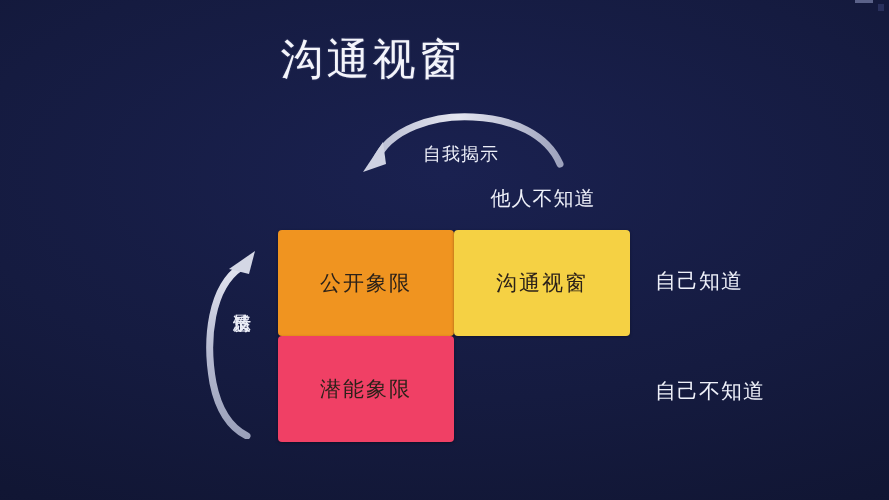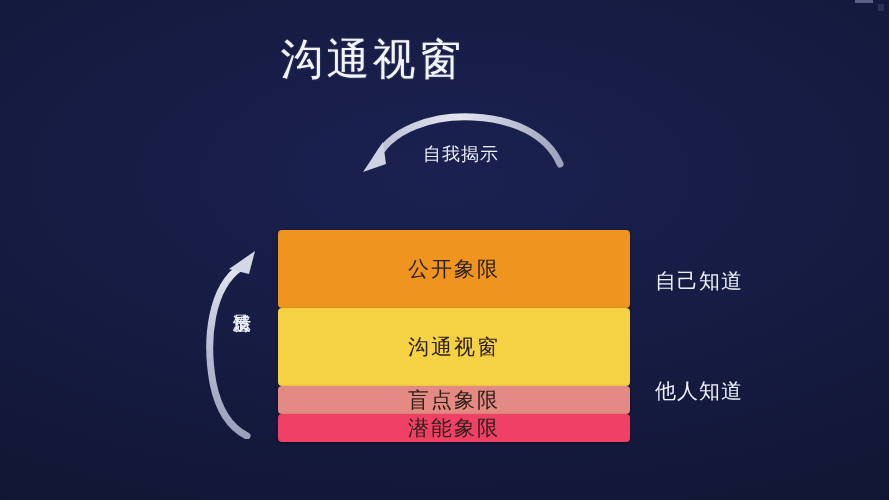--- a/index.html
+++ b/index.html
@@ -128,21 +128,21 @@
   .row-label.r2 { top: 377px; }
 
   
   .grid {
     position: absolute;
     left: 278px;
     top: 230px;
     width: 352px;
     height: 212px;
     display: grid;
-    grid-template-columns: 1fr;
+    grid-template-columns: 1fr 1fr;
     grid-template-rows: 1fr 1fr;
   }
   .cell {
     display: flex;
     align-items: center;
     justify-content: center;
     border-radius: 4px;
     color: #2a2017;
     font-size: 21px;
     letter-spacing: 2px;
@@ -190,32 +190,30 @@
           <stop offset="0.5" stop-color="#b7bbd1"></stop>
           <stop offset="1" stop-color="#9aa0ba"></stop>
         </linearGradient>
       </defs>
       <path d="M38 24 C 8 44, 2 96, 10 140 C 16 170, 30 186, 44 193" fill="none" stroke="url(#gLeft)" stroke-width="7" stroke-linecap="round"></path>
       <path d="M52 8 L 26 26 L 46 31 Z" fill="#d4d7e5"></path>
     </svg>
   </div>
   <div class="left-arrow-label">恳请反馈</div>
 
+  <div class="col-head c2">他人不知道</div>
 
   <div class="row-label r1">自己知道</div>
-  <div class="row-label r2">他人知道</div>
+  <div class="row-label r2">自己不知道</div>
 
   <div class="grid">
     <div class="cell q-open">
       <span class="cell-label">公开象限</span>
     </div>
     <div class="cell q-private">
       <span class="cell-label">沟通视窗</span>
     </div>
-    <div class="cell q-blind">
-      <span class="cell-label">盲点象限</span>
-    </div>
     <div class="cell q-hidden">
       <span class="cell-label">潜能象限</span>
     </div>
   </div>
 
 </div>
 
 </body></html>

